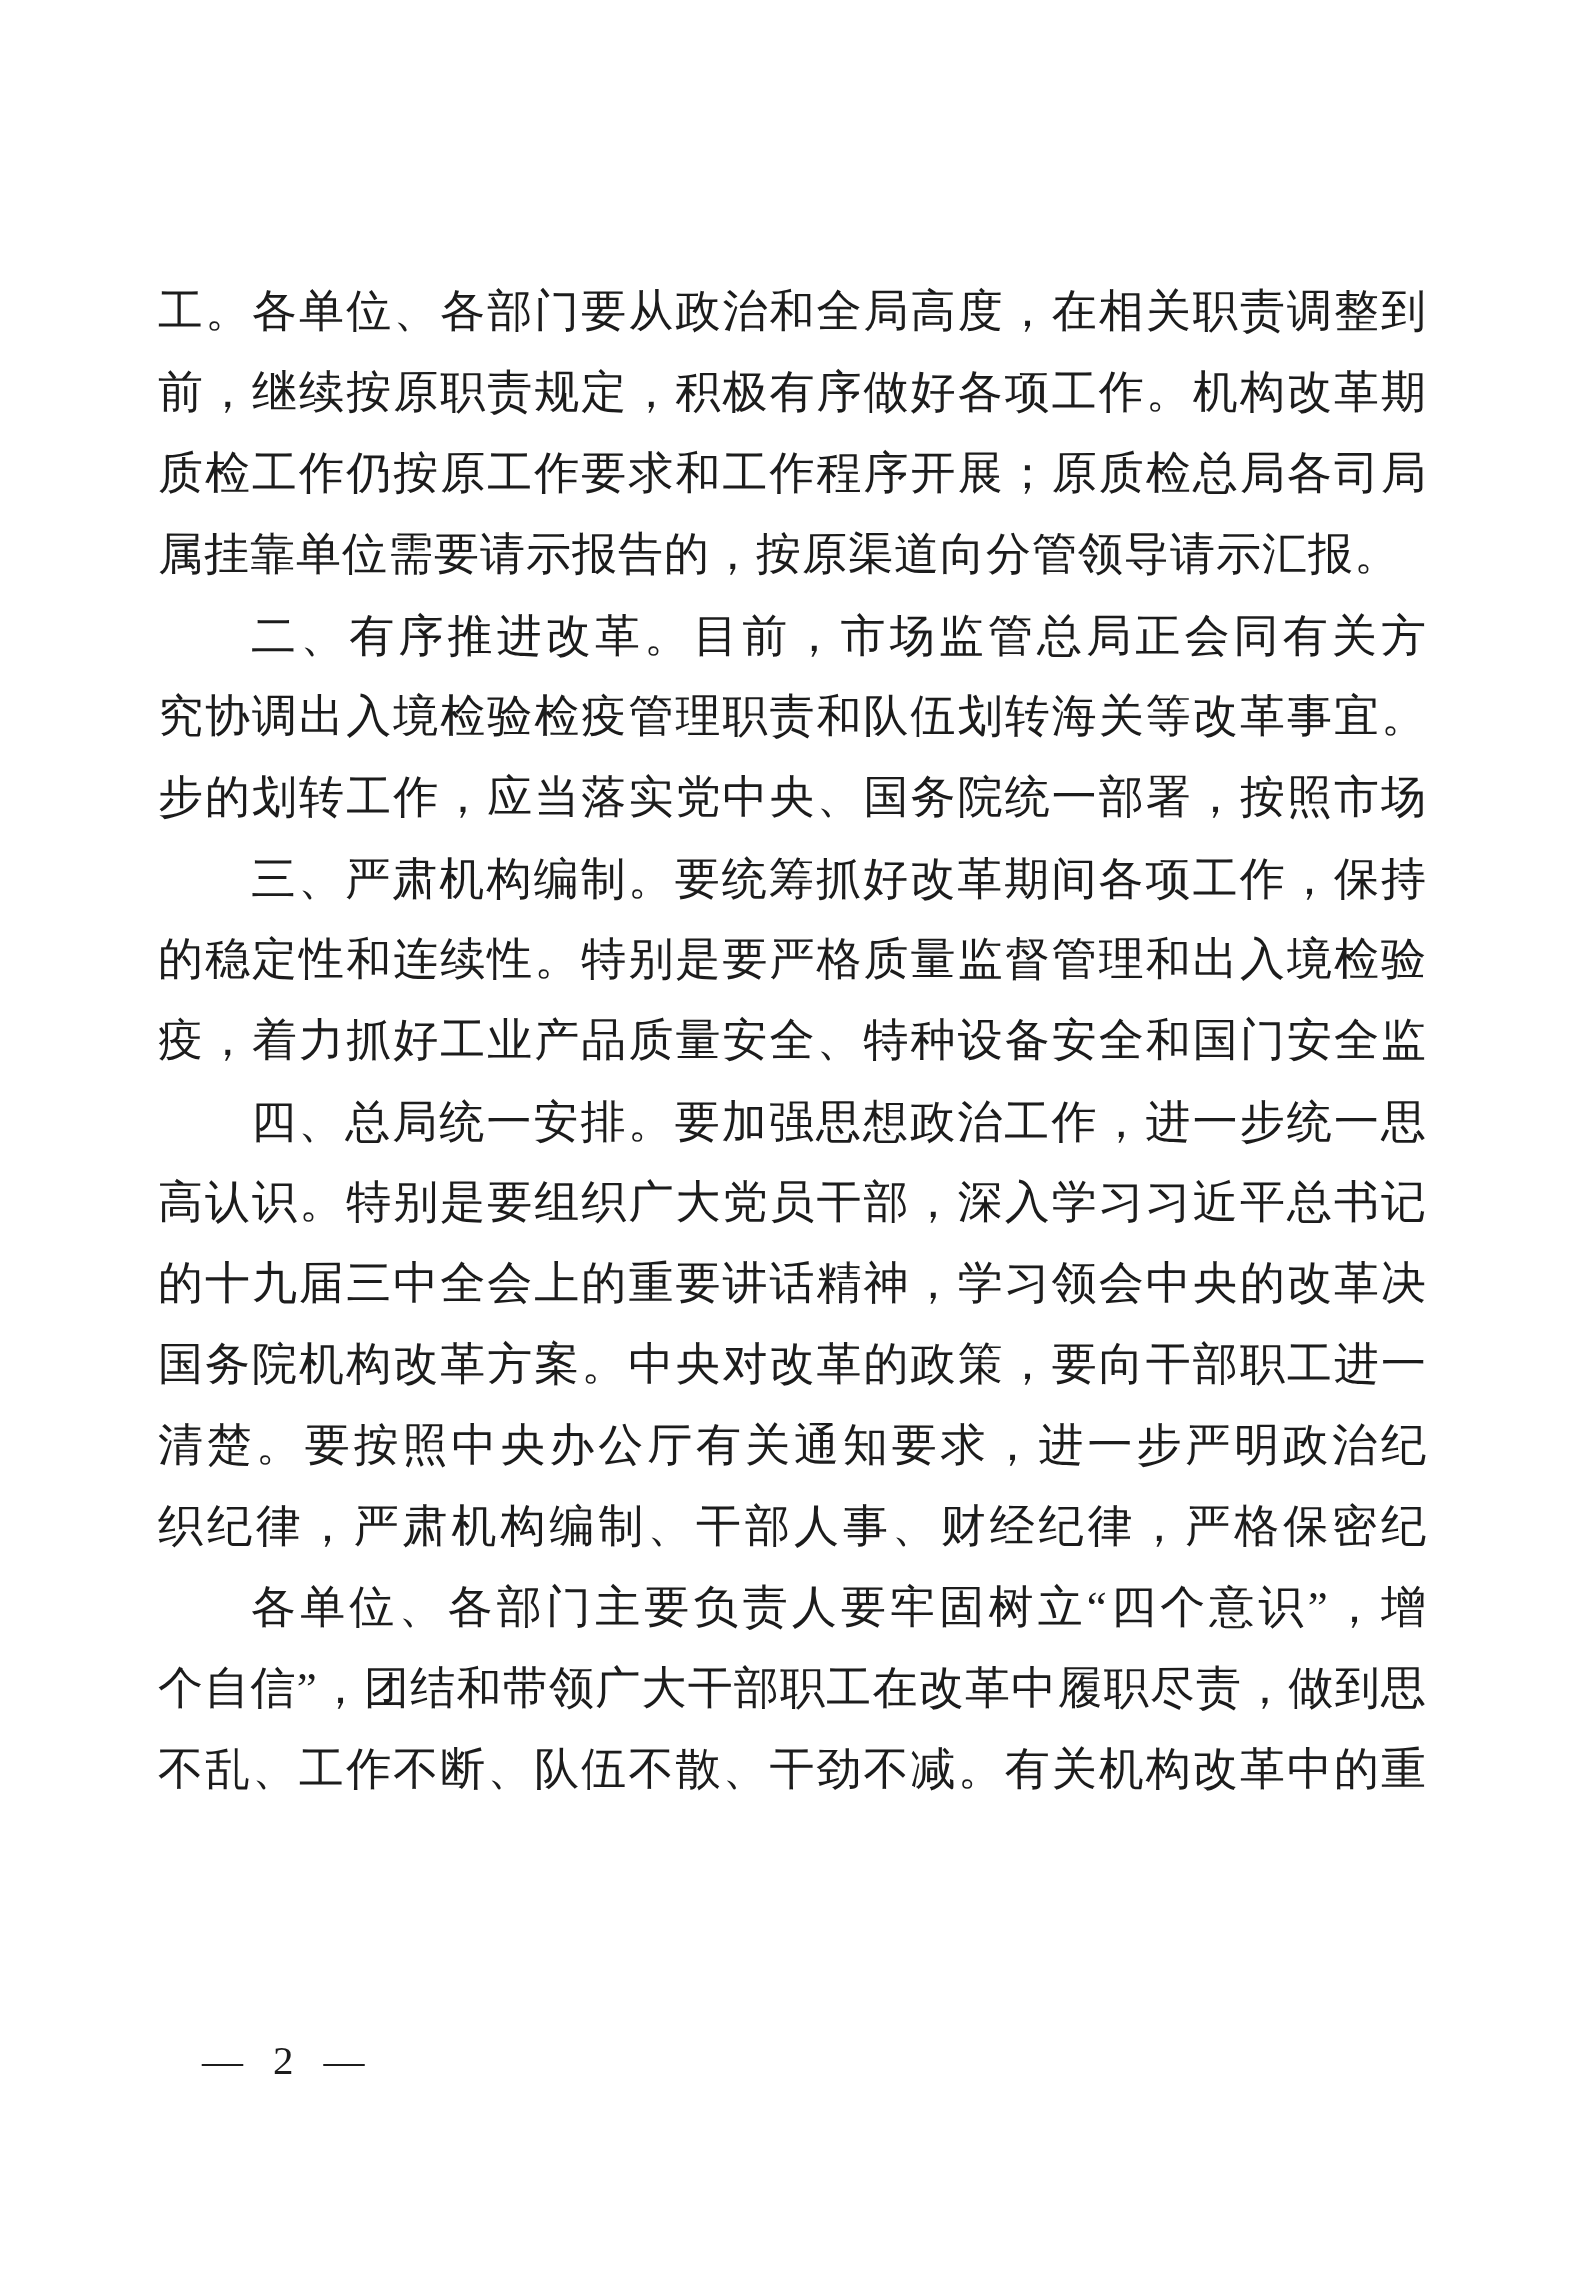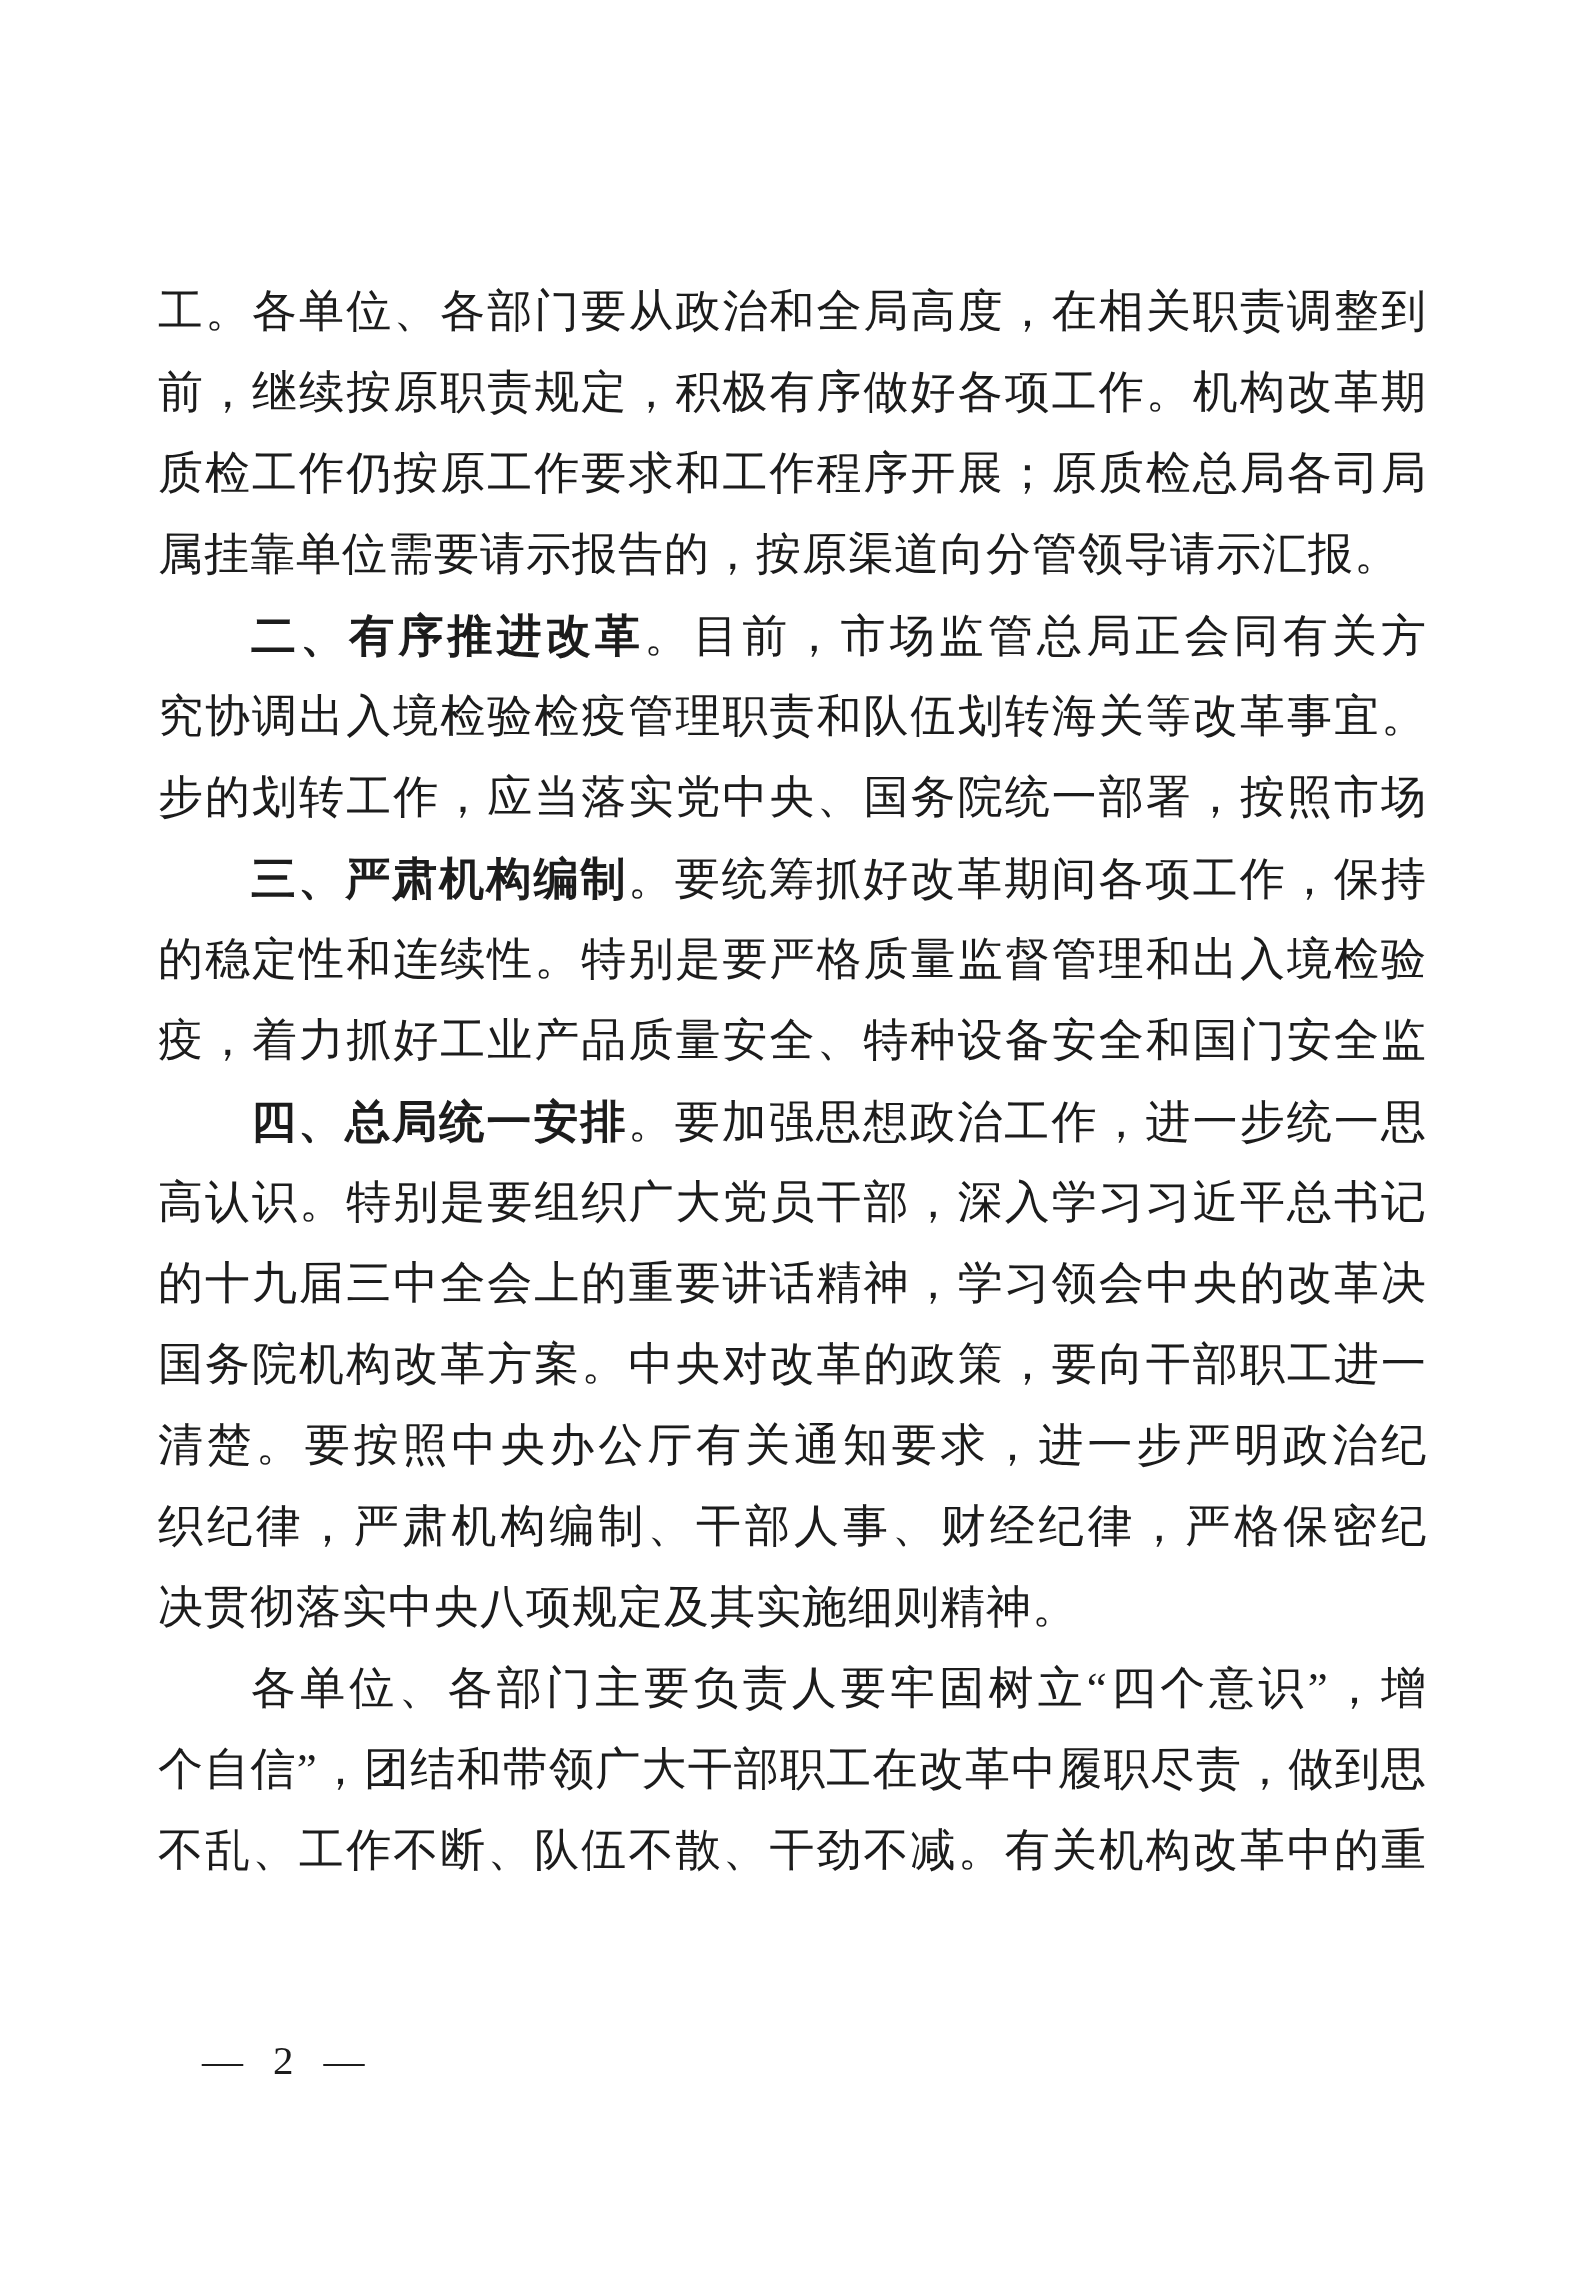--- a/index.html
+++ b/index.html
@@ -34,21 +34,21 @@
   .line.justify {
     white-space: normal;
     text-align: justify;
     text-align-last: justify;
     text-justify: auto;
   }
   .line.indent {
     text-indent: 93px;
   }
   .lead {
-    font-weight: bold;
+    font-weight: normal;
     font-family: "Liberation Sans", "DejaVu Sans", sans-serif;
   }
   .footer {
     position: absolute;
     left: 202px;
     top: 2031px;
     font-size: 41px;
     line-height: 59px;
     letter-spacing: 9.9px;
     color: #1c1c1c;
@@ -68,20 +68,19 @@
       <div class="line justify"><span>步的划转工作，应当落实党中央、国务院统一部署，按照市场监管</span></div>
       <div class="line justify indent"><span class="lead">三、严肃机构编制</span><span>。要统筹抓好改革期间各项工作，保持工作</span></div>
       <div class="line justify"><span>的稳定性和连续性。特别是要严格质量监督管理和出入境检验检</span></div>
       <div class="line justify"><span>疫，着力抓好工业产品质量安全、特种设备安全和国门安全监管，坚</span></div>
       <div class="line justify indent"><span class="lead">四、总局统一安排</span><span>。要加强思想政治工作，进一步统一思想、提</span></div>
       <div class="line justify"><span>高认识。特别是要组织广大党员干部，深入学习习近平总书记在党</span></div>
       <div class="line justify"><span>的十九届三中全会上的重要讲话精神，学习领会中央的改革决定和</span></div>
       <div class="line justify"><span>国务院机构改革方案。中央对改革的政策，要向干部职工进一步讲</span></div>
       <div class="line justify"><span>清楚。要按照中央办公厅有关通知要求，进一步严明政治纪律、组</span></div>
       <div class="line justify"><span>织纪律，严肃机构编制、干部人事、财经纪律，严格保密纪律，坚</span></div>
-      <div class="line"><span>决贯彻落实中央八项规定及其实施细则精神。</span></div>
       <div class="line justify indent"><span>各单位、各部门主要负责人要牢固树立“四个意识”，增强“四</span></div>
       <div class="line justify"><span>个自信”，团结和带领广大干部职工在改革中履职尽责，做到思想</span></div>
       <div class="line justify"><span>不乱、工作不断、队伍不散、干劲不减。有关机构改革中的重要情</span></div>
     </div>
   <div class="footer">— 2 —</div>
 </div>
 
 
 </body></html>

